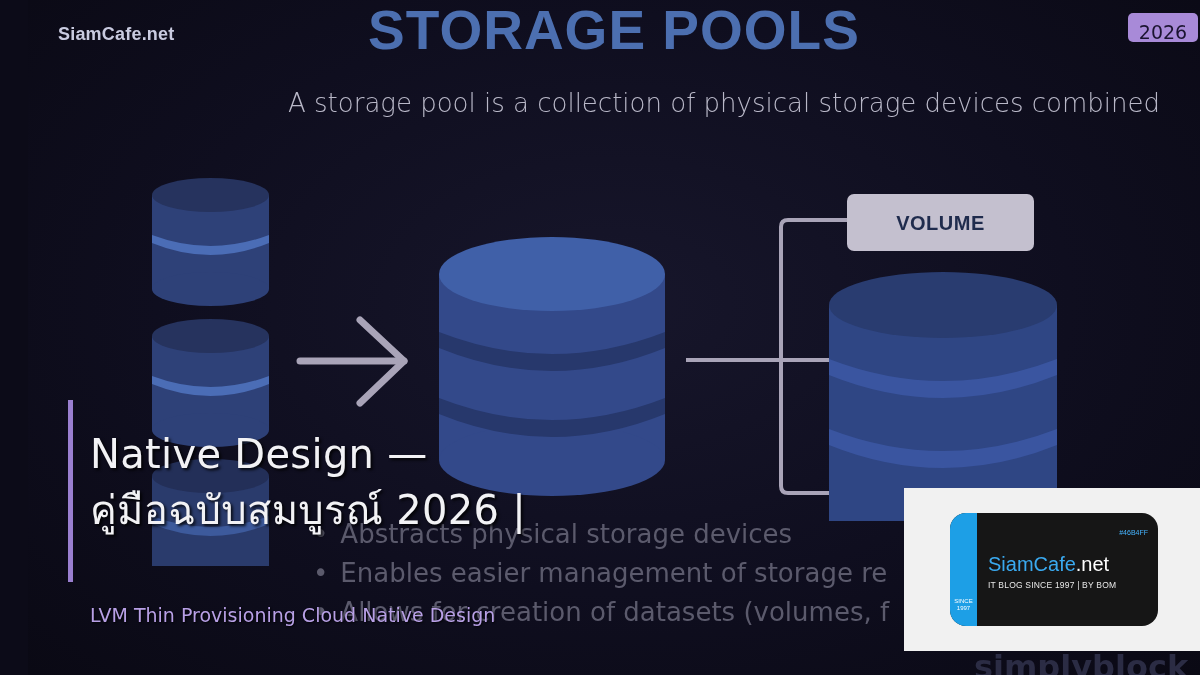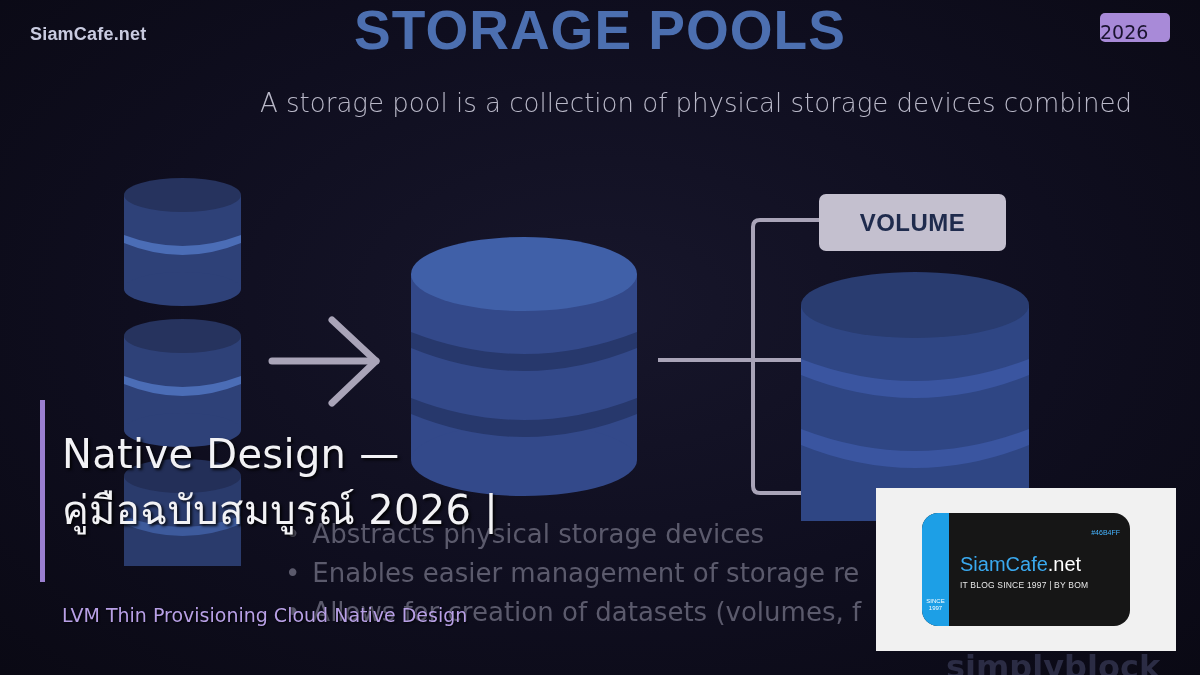--- a/index.html
+++ b/index.html
@@ -3,31 +3,32 @@
 <meta charset="utf-8">
 <style>
   * { margin: 0; padding: 0; box-sizing: border-box; }
   html, body { width: 1200px; height: 675px; overflow: hidden; background: #0c0b18; }
   body { position: relative; font-family: "Liberation Sans", sans-serif; }
 
   .canvas {
     position: absolute; inset: 0;
     background: radial-gradient(ellipse at 50% 45%, #17162b 0%, #0f0e1f 55%, #0a0914 100%);
     overflow: hidden;
+    margin-left: 28px;
   }
 
   .brand-top {
     position: absolute; left: 30px; top: 24px;
     color: #c9cbe0; font-size: 18px; font-weight: bold; letter-spacing: 0.2px;
   }
   .year-badge {
     position: absolute; left: 1100px; top: 13px; width: 70px; height: 29px;
     background: #a88ad8; border-radius: 5px;
     color: #1b1430; font-family: "DejaVu Sans", sans-serif; font-size: 19px;
-    text-align: left; padding-right: 0px; line-height: 38px; overflow: hidden;
+    text-align: center; padding-right: 0px; line-height: 38px; overflow: hidden;
   }
 
   .headline {
     position: absolute; left: 0; right: 0; top: -2px; text-align: center;
     color: #4c6fb0; font-size: 55px; font-weight: bold; letter-spacing: 1px;
   }
   .subtitle {
     position: absolute; left: 132px; width: 1000px; top: 84px;
     text-align: right; color: #b9b8c8; font-family: "DejaVu Sans", sans-serif;
     font-size: 26px; line-height: 39px; font-weight: 300;
@@ -35,21 +36,21 @@
 
   .cyl { position: absolute; }
   .cyl svg { display: block; }
 
   .arrow { position: absolute; left: 268px; top: 316px; }
   .connector { position: absolute; left: 655px; top: 210px; }
 
   .volume-label {
     position: absolute; left: 819px; top: 194px; width: 187px; height: 57px;
     background: #c4c0cf; border-radius: 7px;
-    color: #1f2b4d; font-weight: bold; font-size: 24px; text-align: center; line-height: 58px;
+    color: #1f2b4d; font-weight: bold; font-size: 20px; text-align: center; line-height: 58px;
     letter-spacing: 0.5px;
   }
 
   .bullets {
     position: absolute; left: 285px; top: 515px;
     color: #5b5a6c; font-family: "DejaVu Sans", sans-serif; font-size: 26px; line-height: 39px;
     white-space: nowrap;
   }
   .bullets li { list-style: none; }
   .bullets li::before { content: "•"; margin-right: 12px; }

